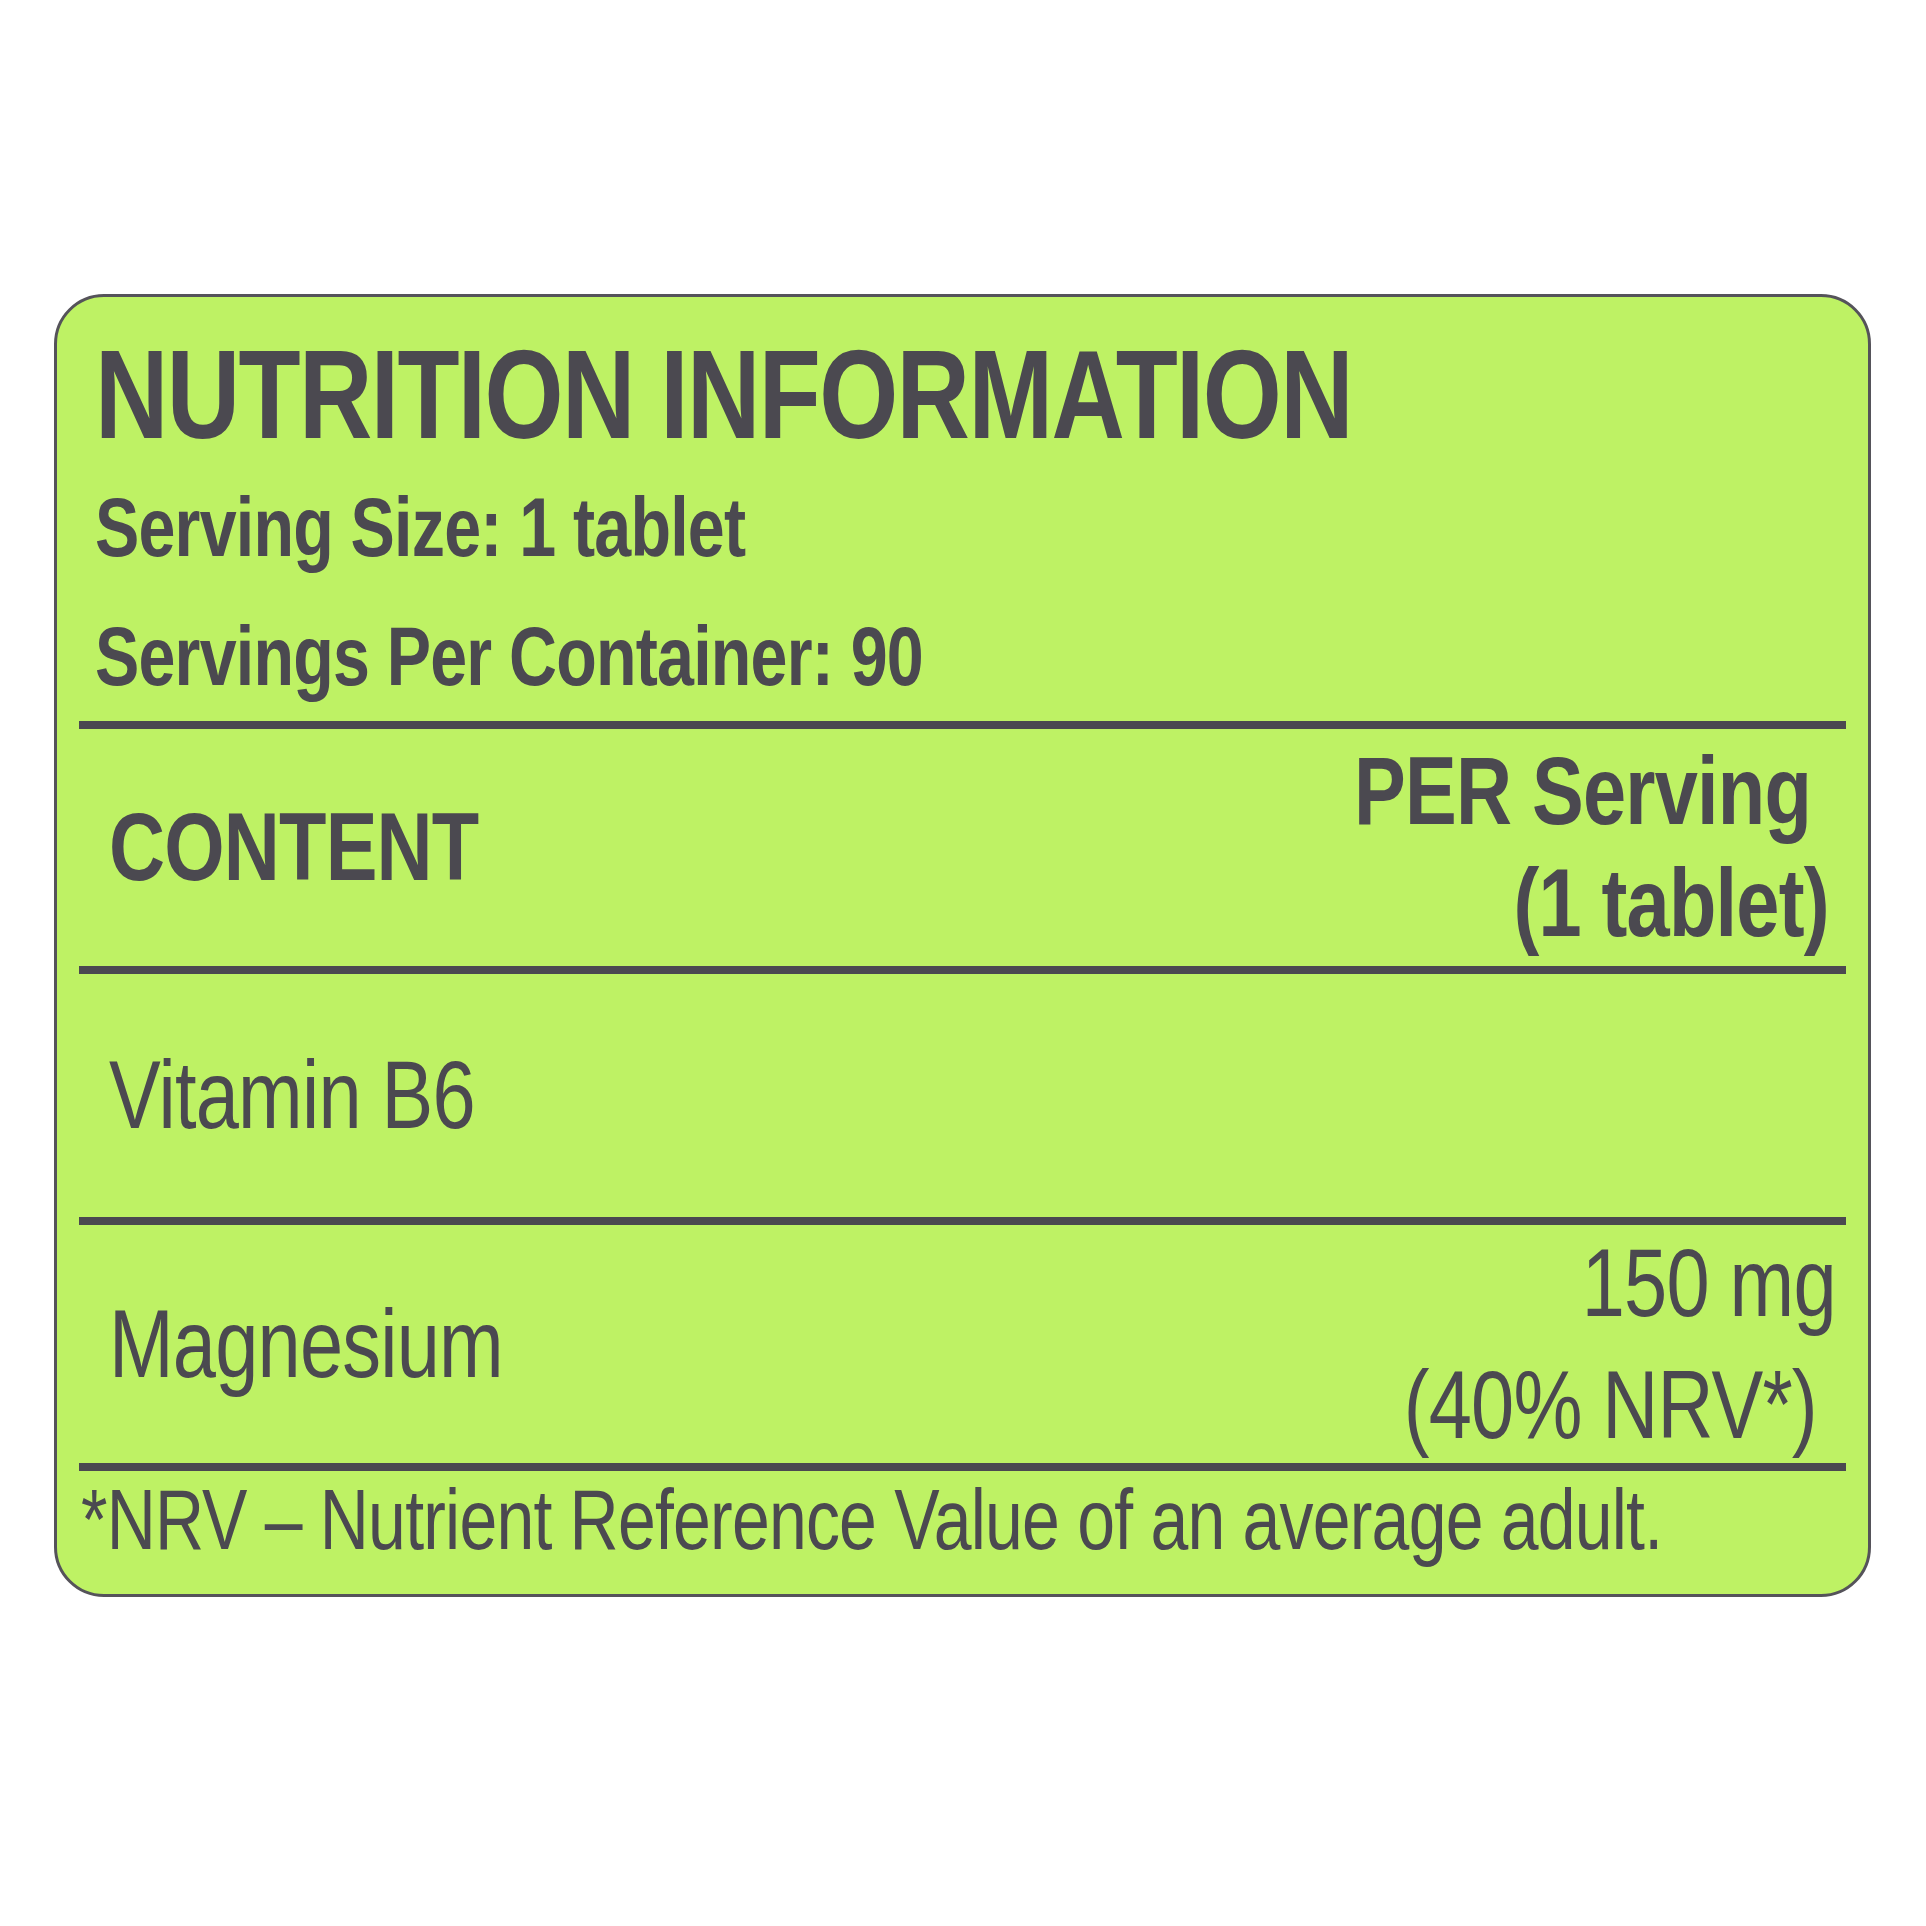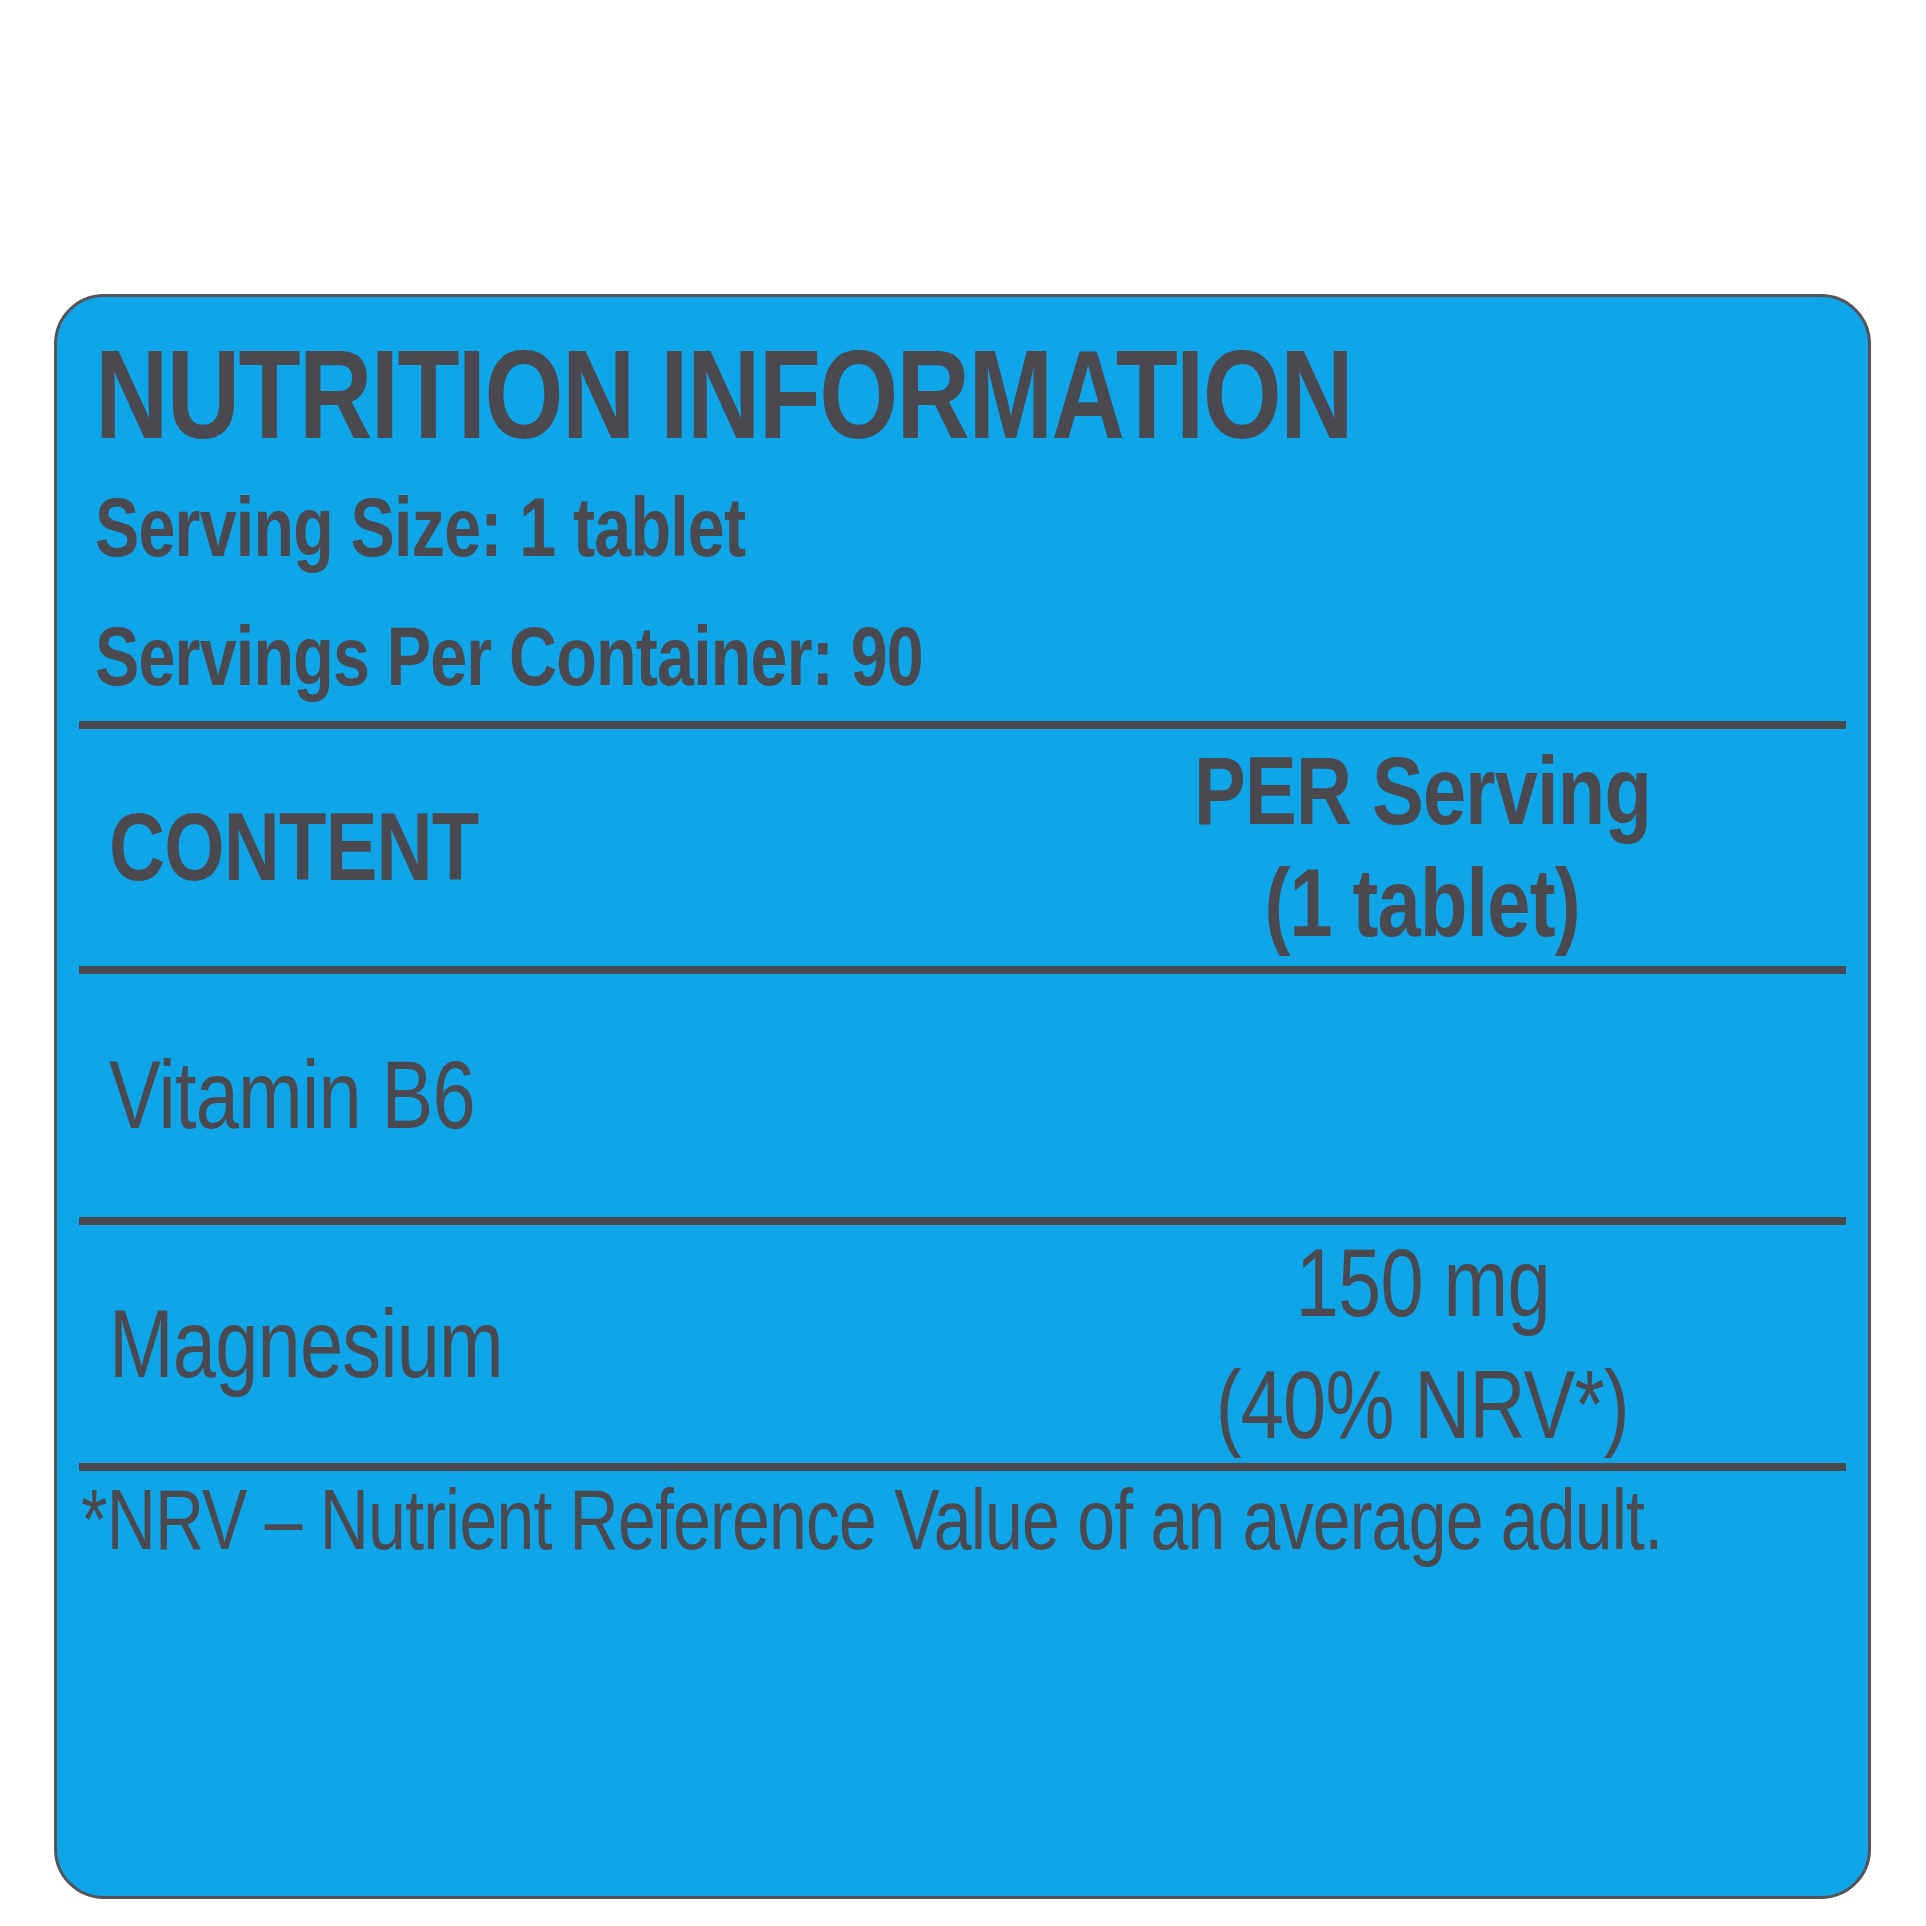--- a/index.html
+++ b/index.html
@@ -16,25 +16,25 @@
     position: relative;
     width: 1927px;
     height: 1927px;
     background: #ffffff;
   }
   .label-box {
     position: absolute;
     left: 54px;
     top: 294px;
     width: 1817px;
-    height: 1605px;
+    height: 1303px;
     box-sizing: border-box;
     border: 3px solid #55535a;
     border-radius: 50px;
-    background: #0ea5e9;
+    background: #bef264;
     display: flex;
     flex-direction: column;
   }
   
   .cond {
     display: inline-block;
     transform: scaleX(0.8);
     transform-origin: 0 50%;
     white-space: nowrap;
   }
@@ -75,21 +75,21 @@
     flex: 1 1 auto;
     padding-left: 52px;
     min-width: 0;
   }
   .t-row .cell-right {
     flex: none;
     width: 891px;
     display: flex;
     flex-direction: column;
     justify-content: center;
-    text-align: center;
+    text-align: right;
   }
   .header-row { height: 237px; }
   .row-1 { height: 243px; text-decoration: underline; }
   .row-2 { height: 238px; gap: 13px; }
   .hdr-text {
     font-size: 97px;
     font-weight: bold;
     letter-spacing: -1px;
     line-height: 1.16;
   }

